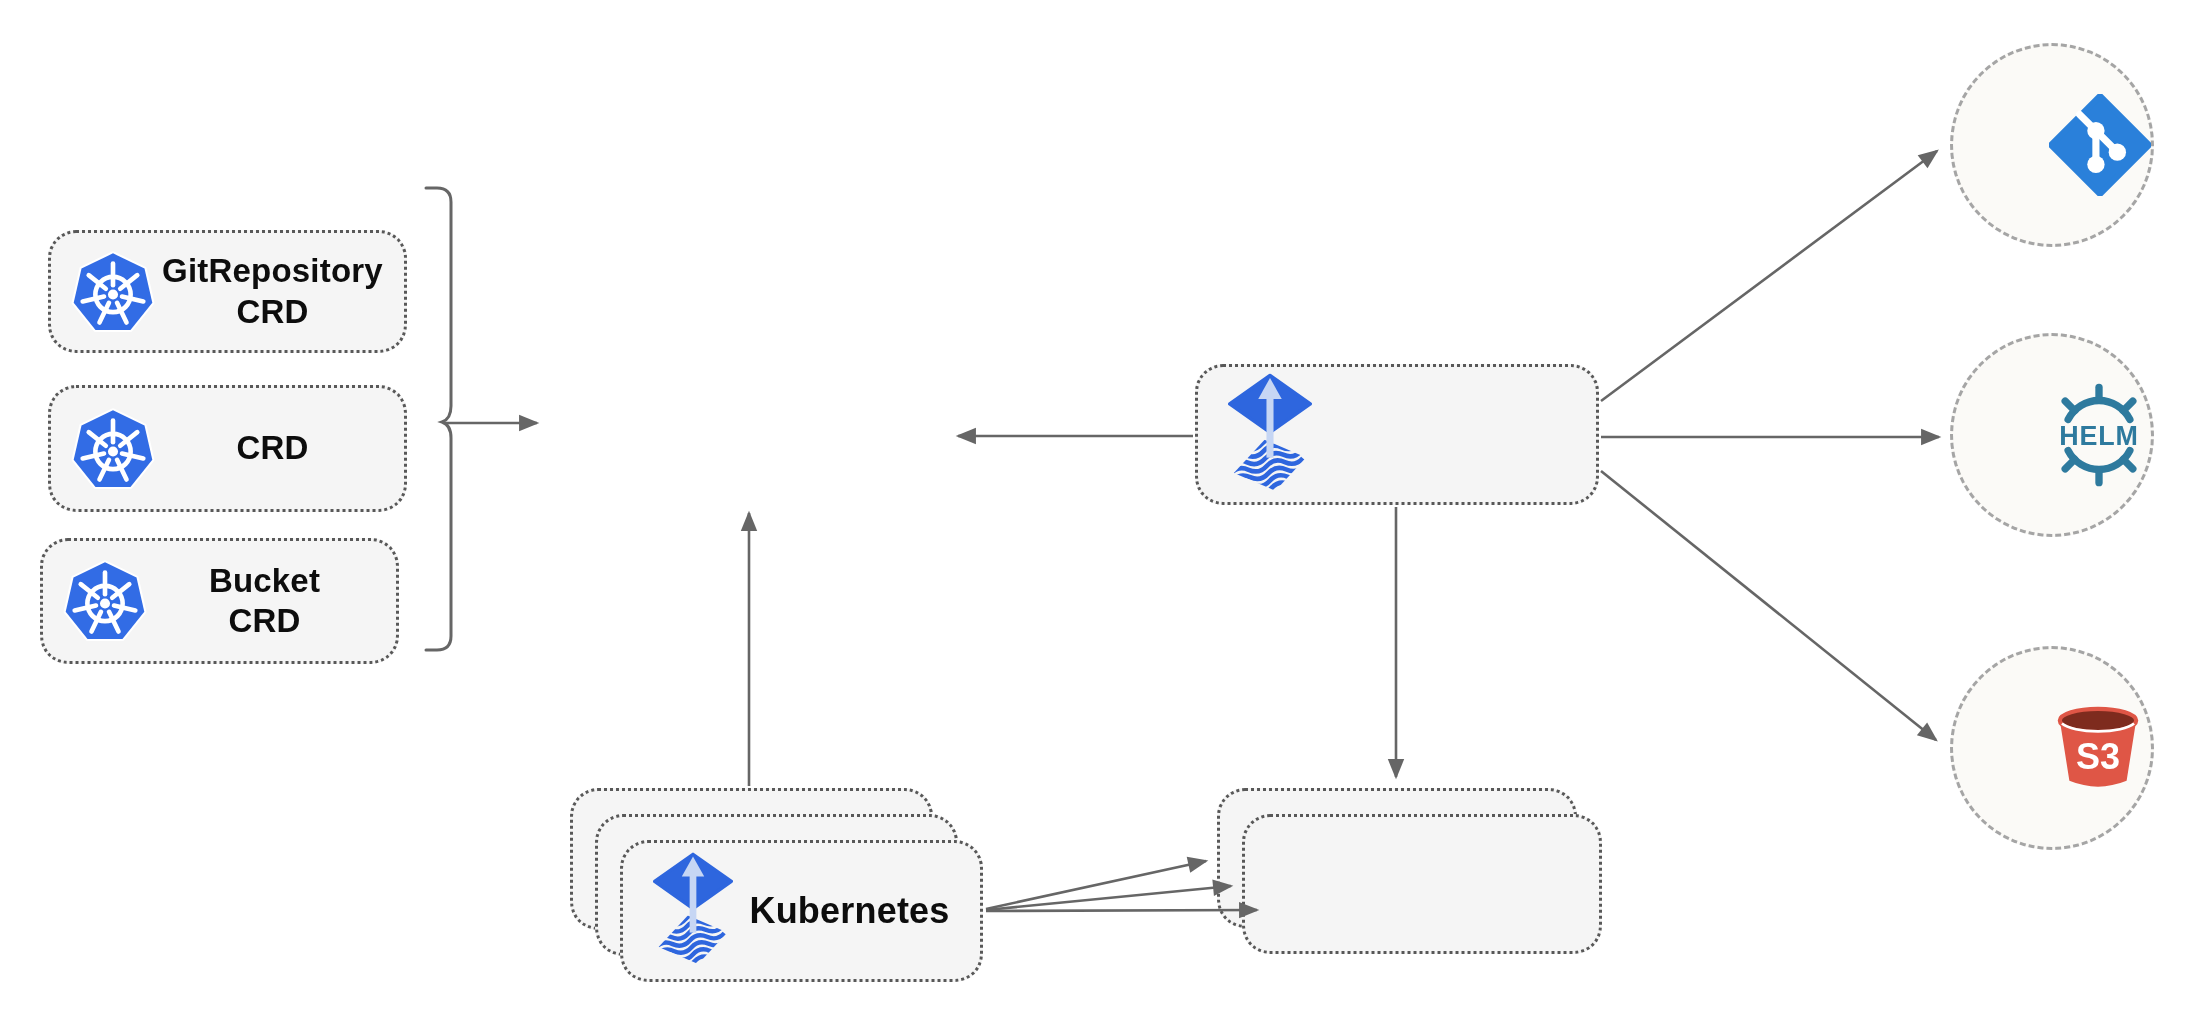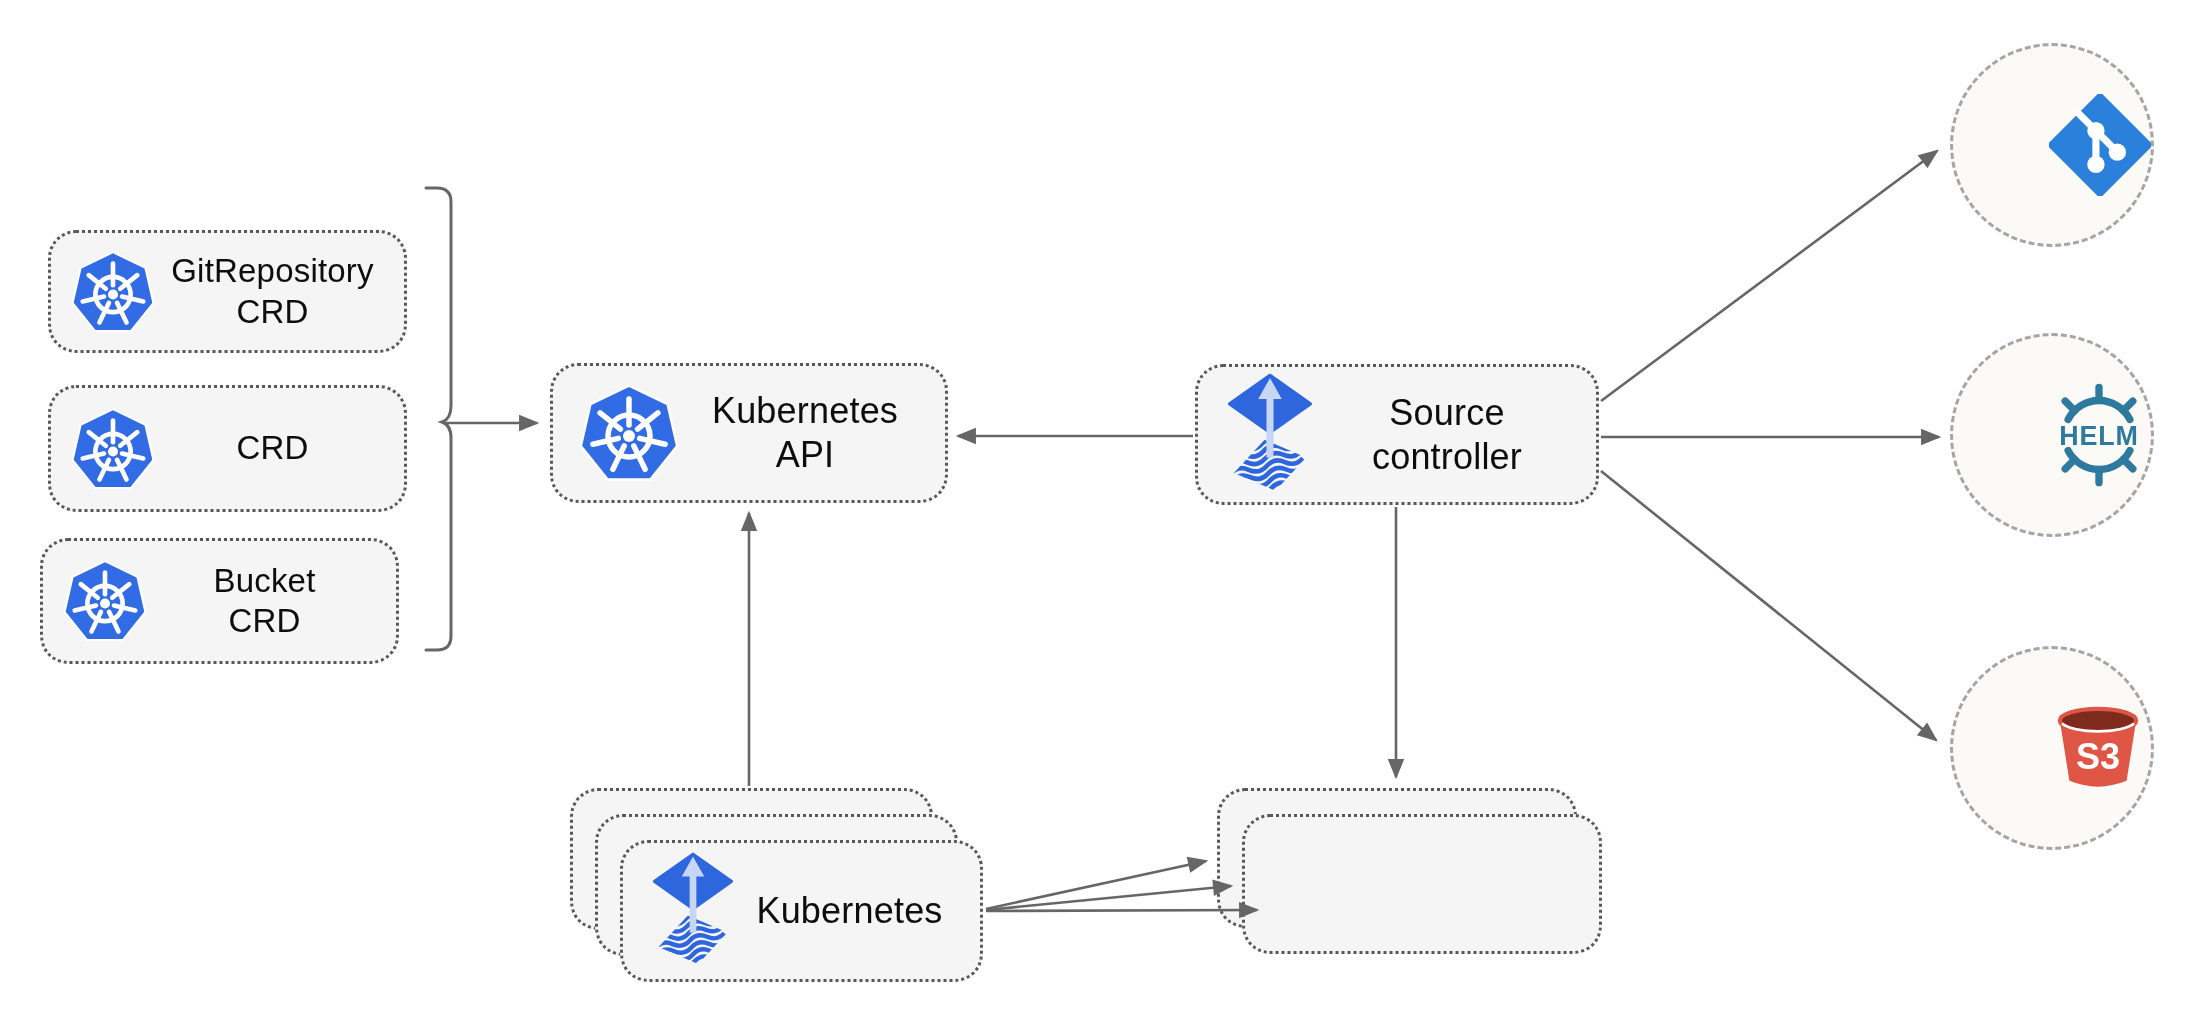--- a/index.html
+++ b/index.html
@@ -6,21 +6,21 @@
   .canvas {
     position:relative; width:2196px; height:1030px; background:#fff;
     font-family:"Liberation Sans", sans-serif; color:var(--text,#0d0d0d);
     overflow:hidden;
   }
   .node {
     position:absolute; box-sizing:border-box;
     background:var(--node-bg,#f5f5f5);
     border:3px dotted var(--node-border,#585858);
     border-radius:28px;
-    display:flex; align-items:center;
+    display:flex; align-items:center;font-weight:bold;
   }
   .stackbox {
     position:absolute; box-sizing:border-box;
     background:var(--node-bg,#f5f5f5);
     border:3px dotted var(--node-border,#585858);
     border-radius:28px;
   }
   .node .icon { flex:0 0 auto; display:flex; align-items:center; justify-content:center; }
   .node .label {
     flex:1 1 auto; text-align:center; font-size:33px; line-height:1.22;
@@ -104,39 +104,20 @@
         </g>
         <circle cx="50" cy="53" r="6" fill="#fff"></circle>
       </svg>
     </span>
     <span class="label">
       <span class="l1">Bucket</span>
       <span class="l1">CRD</span>
     </span>
   </div>
 
-  <div class="node big" style="left:550px;top:363px;width:398px;height:140px">
-    <span class="icon" style="margin-left:26px">
-      <svg viewBox="0 0 100 100" width="100" height="100" aria-hidden="true">
-        <polygon points="50,4 87.5,22.1 96.8,62.7 70.8,95.2 29.2,95.2 3.2,62.7 12.5,22.1" style="fill:var(--kubernetes-blue,#326CE5)" stroke="#fff" stroke-width="5" stroke-linejoin="round" paint-order="stroke"></polygon>
-        <g stroke="#fff" stroke-width="5.5" stroke-linecap="round" fill="none">
-          <circle cx="50" cy="53" r="21"></circle>
-          <line x1="50" y1="42" x2="50" y2="16"></line>
-            <line x1="58.6" y1="46.1" x2="78.9" y2="29.9"></line>
-          <line x1="60.7" y1="55.4" x2="86.1" y2="61.2"></line>
-            <line x1="54.8" y1="62.9" x2="66.1" y2="86.3"></line>
-          <line x1="45.2" y1="62.9" x2="33.9" y2="86.3"></line>
-            <line x1="39.3" y1="55.4" x2="13.9" y2="61.2"></line>
-          <line x1="41.4" y1="46.1" x2="21.1" y2="29.9"></line>
-        </g>
-        <circle cx="50" cy="53" r="6" fill="#fff"></circle>
-      </svg>
-    </span>
-    <span class="label">Kubernetes API</span>
-  </div>
 
   <div class="node big" style="left:1195px;top:364px;width:404px;height:141px">
     <span class="icon" style="margin-left:30px">
       <svg viewBox="0 0 100 150" width="84" height="126" aria-hidden="true">
         <defs>
             <clipPath id="fluxclip1">
               <polygon points="50,80 94,111 50,142 6,111"></polygon>
             </clipPath>
           </defs>
         <polygon points="50,4 98,38 50,72 2,38" style="fill:var(--flux-blue,#2E66DE)" stroke="var(--flux-blue,#2E66DE)" stroke-width="4" stroke-linejoin="round"></polygon>
@@ -145,24 +126,20 @@
           <path d="M2,93  q11,-8 22,0 t22,0 t22,0 t22,0"></path>
           <path d="M2,102 q11,-8 22,0 t22,0 t22,0 t22,0"></path>
           <path d="M2,111 q11,-8 22,0 t22,0 t22,0 t22,0"></path>
           <path d="M2,120 q11,-8 22,0 t22,0 t22,0 t22,0"></path>
           <path d="M2,129 q11,-8 22,0 t22,0 t22,0 t22,0"></path>
           <path d="M2,138 q11,-8 22,0 t22,0 t22,0 t22,0"></path>
         </g>
         <rect x="45.8" y="26" width="8.4" height="76" style="fill:var(--flux-arrow-light,#C6D6F4)"></rect>
         <polygon points="50,7 64,32 36,32" style="fill:var(--flux-arrow-light,#C6D6F4)"></polygon>
       </svg>
-    </span>
-    <span class="label">
-      <span class="l1">Source</span>
-      <span class="l1">controller</span>
     </span>
   </div>
 
   <div class="stackbox" style="left:570px;top:788px;width:363px;height:142px"></div>
   <div class="stackbox" style="left:595px;top:814px;width:363px;height:142px"></div>
   <div class="node big" style="left:620px;top:840px;width:363px;height:142px">
     <span class="icon" style="margin-left:30px">
       <svg viewBox="0 0 100 150" width="80" height="120" aria-hidden="true">
         <defs>
             <clipPath id="fluxclip2">

